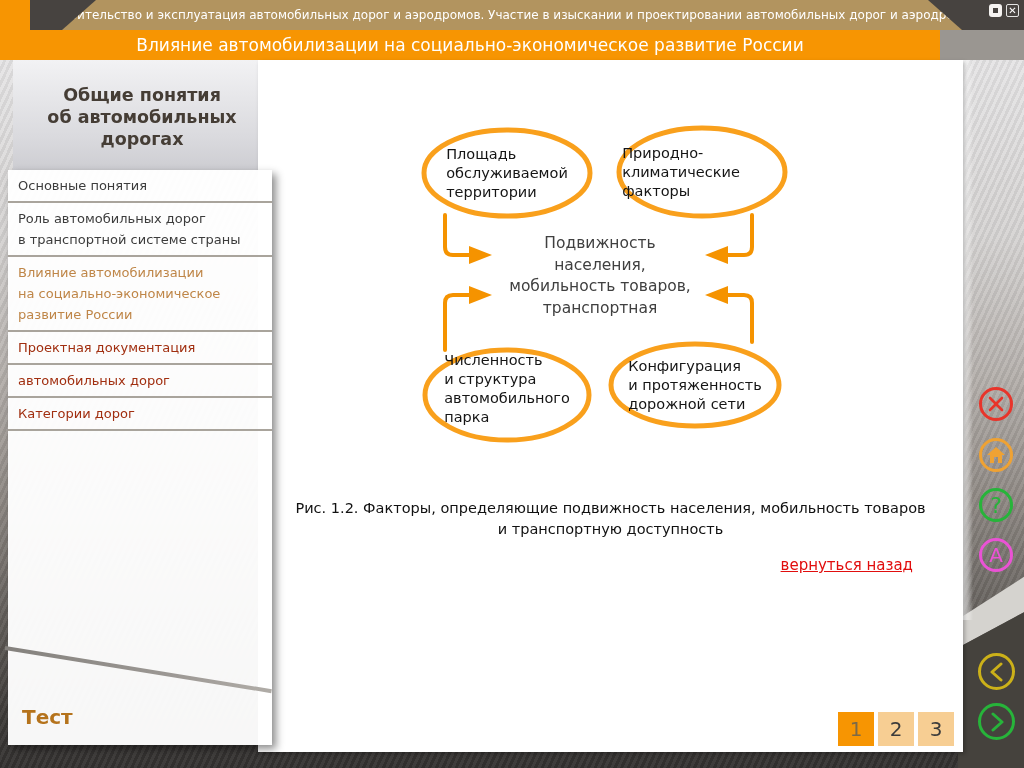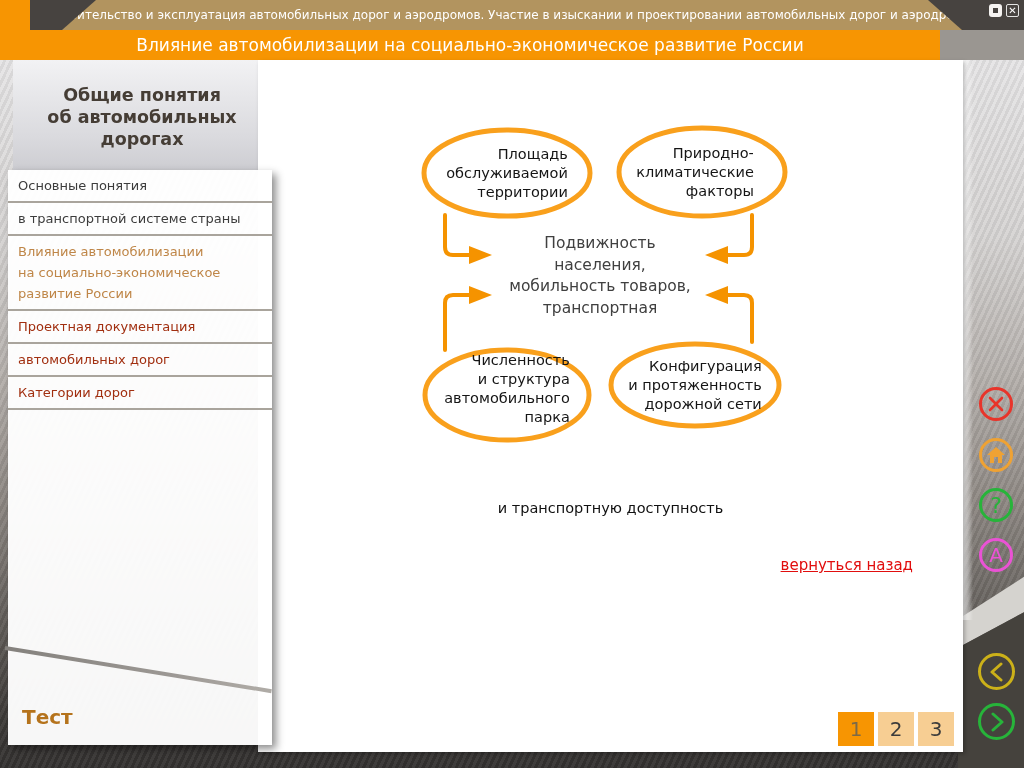--- a/index.html
+++ b/index.html
@@ -50,24 +50,24 @@
       background:linear-gradient(90deg,#84817d,#9b9793 60%,#b0aca7);
       transform:rotate(9.2deg);transform-origin:left center;}
   .test-label{position:absolute;left:14px;bottom:16px;font-weight:bold;font-size:20px;color:#b5731c;cursor:pointer;}
 
   
   .slide{position:absolute;left:258px;top:60px;width:705px;height:692px;background:#fff;z-index:2;
       box-shadow:2px 2px 4px rgba(0,0,0,0.25);}
   .diagram{position:absolute;left:0;top:0;width:705px;height:470px;}
   .diagram svg{position:absolute;left:0;top:0;}
   .ell{position:absolute;display:flex;align-items:center;justify-content:center;
-      text-align:right;font-size:14.5px;line-height:19px;color:#151515;}
+      text-align:left;font-size:14.5px;line-height:19px;color:#151515;}
   .ell div{white-space:nowrap;}
   .ell-tl{left:166px;top:70px;width:166px;height:86px;}
-  .ell-tr{left:354px;top:68px;width:166px;height:88px;}
+  .ell-tr{left:340px;top:68px;width:166px;height:88px;}
   .ell-bl{left:166px;top:284px;width:166px;height:90px;}
   .ell-br{left:353px;top:284px;width:168px;height:82px;}
   .center-text{position:absolute;left:222px;top:173px;width:240px;text-align:center;
       font-size:15.5px;line-height:21.5px;color:#404040;}
   .center-text div{white-space:nowrap;}
   .caption{position:absolute;left:0;top:438px;width:705px;text-align:center;
       font-size:14.5px;line-height:21px;color:#111;}
   .caption div{white-space:nowrap;}
   .back-link{position:absolute;top:496px;right:50px;color:#e10e0e;font-size:15px;
       text-decoration:underline;cursor:pointer;white-space:nowrap;}
@@ -116,20 +116,21 @@
       <div>Общие понятия</div>
       <div>об автомобильных</div>
       <div>дорогах</div>
     </div>
 
   <nav class="menu">
     <div class="menu-item mi-normal">
         <div>Основные понятия</div>
       </div>
     <div class="menu-item mi-normal">
+        <div>Роль автомобильных дорог</div>
         <div>в транспортной системе страны</div>
       </div>
     <div class="menu-item mi-active">
         <div>Влияние автомобилизации</div>
         <div>на социально-экономическое</div>
         <div>развитие России</div>
       </div>
     <div class="menu-item mi-red">
         <div>Проектная документация</div>
       </div>
@@ -196,20 +197,21 @@
       </div>
       <div class="center-text">
           <div>Подвижность</div>
           <div>населения,</div>
           <div>мобильность товаров,</div>
           <div>транспортная</div>
         </div>
     </div>
 
     <div class="caption">
+        <div>Рис. 1.2. Факторы, определяющие подвижность населения, мобильность товаров</div>
         <div>и транспортную доступность</div>
       </div>
     <a class="back-link">вернуться назад</a>
 
     <div class="pagination">
       <div class="page-btn page-active">1</div>
       <div class="page-btn page-idle">2</div>
       <div class="page-btn page-idle">3</div>
     </div>
   </main>

